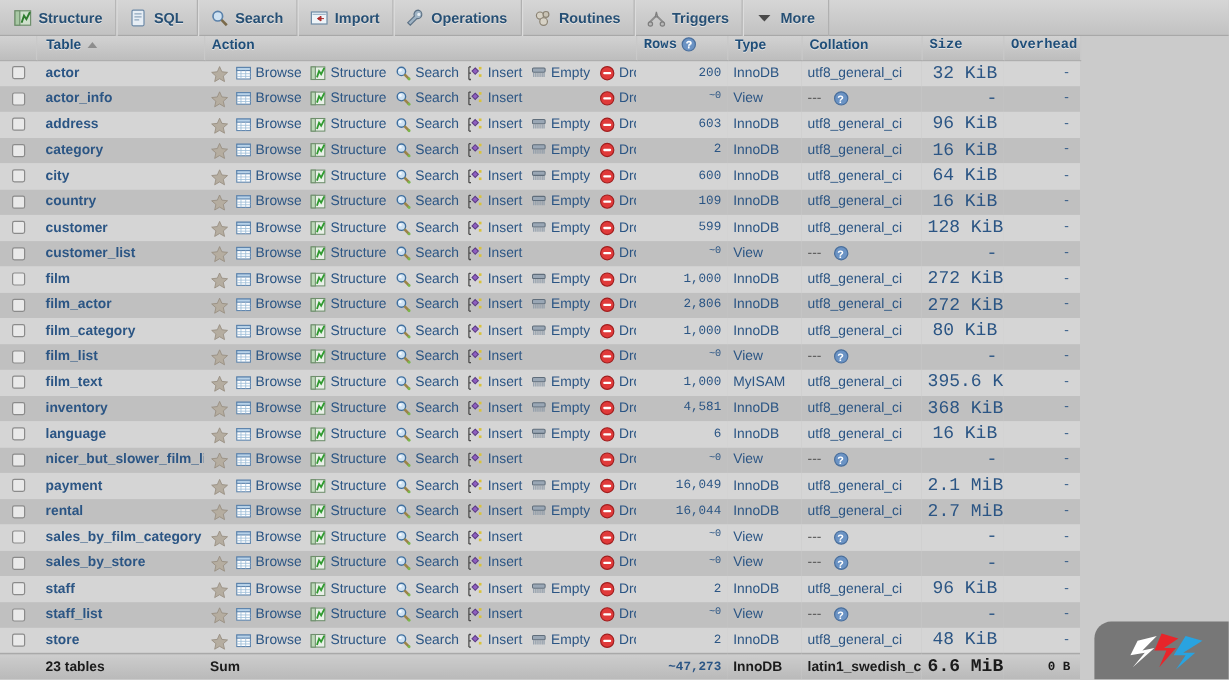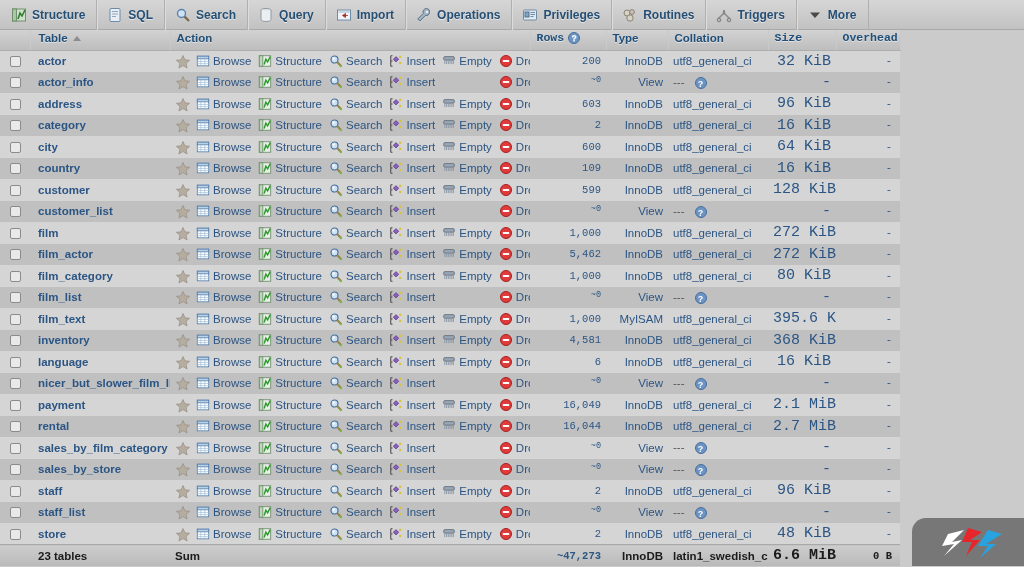--- a/index.html
+++ b/index.html
@@ -82,21 +82,21 @@
     vertical-align: middle;
     overflow: hidden;
   }
   tr.odd  td { background: #d5d5d5; }
   tr.even td { background: #c0c0c0; }
 
   .c-check  { width: 30px;  text-align: center; }
   .c-name   { width: 140px; font-weight: bold; padding-left: 8px !important; }
   .c-action { width: 360px; }
   .c-rows   { width: 76px;  text-align: right; font-family: "Liberation Mono", monospace; font-size: 10.5px; }
-  .c-type   { width: 62px;  text-align: right; color:#333; }
+  .c-type   { width: 62px;  text-align: left; color:#333; }
   .c-coll   { width: 100px; text-align: left; color:#333; }
   .c-size   { width: 68px;  text-align: right; font-family: "Liberation Mono", monospace; font-size: 15px; }
   .c-over   { width: 64px;  text-align: right; font-family: "Liberation Mono", monospace; font-size: 10.5px; padding-right:8px !important; }
 
   th.c-rows, th.c-size, th.c-over { text-align: right; }
   th.c-over { padding-right: 8px; }
 
   
   .cb {
     display: inline-block;
@@ -194,54 +194,35 @@
         <svg width="16" height="16" viewBox="0 0 16 16">
           <circle cx="6.5" cy="6.5" r="4" fill="#cfe2f2" stroke="#5b82ab" stroke-width="1.4"></circle>
           <path d="M9.6 9.6 L14 14" stroke="#7a6a4a" stroke-width="2.2"></path>
         </svg>
       </span>
       <span>Search</span>
     </div>
     <div class="tab">
       <span class="tabicon">
         <svg width="16" height="16" viewBox="0 0 16 16">
-          <ellipse cx="8" cy="3.6" rx="5" ry="2.1" fill="#dfe4e8" stroke="#8d9aa5"></ellipse>
-          <path d="M3 3.6v8.8c0 1.2 2.2 2.1 5 2.1s5-.9 5-2.1V3.6" fill="#eceff1" stroke="#8d9aa5"></path>
-        </svg>
-      </span>
-      <span>Query</span>
-    </div>
-    <div class="tab">
-      <span class="tabicon">
-        <svg width="16" height="16" viewBox="0 0 16 16">
           <rect x="1.5" y="3" width="13" height="10" fill="#eef4f8" stroke="#6e8ba6"></rect>
           <path d="M2.5 5h11" stroke="#9fb6c9"></path>
           <path d="M12 8.5H7M9.5 6.5 L6.5 8.5 L9.5 10.5Z" fill="#d63b3b" stroke="#a52727" stroke-width=".8"></path>
         </svg>
       </span>
       <span>Import</span>
     </div>
     <div class="tab">
       <span class="tabicon">
         <svg width="16" height="16" viewBox="0 0 16 16">
           <path d="M10.5 1.5a3.5 3.5 0 0 0-3.2 4.9L1.8 11.9 3.9 14l5.5-5.5A3.5 3.5 0 1 0 10.5 1.5z" fill="#9fb3c4" stroke="#5d7286"></path>
           <circle cx="11" cy="5" r="1.3" fill="#e8eef3"></circle>
         </svg>
       </span>
       <span>Operations</span>
-    </div>
-    <div class="tab">
-      <span class="tabicon">
-        <svg width="16" height="16" viewBox="0 0 16 16">
-          <rect x="1.5" y="3" width="13" height="10" rx="1" fill="#e3eaf0" stroke="#6e8ba6"></rect>
-          <rect x="3" y="5" width="4" height="5" fill="#7ea6cb" stroke="#4e718f"></rect>
-          <path d="M8.5 5.5h4.5M8.5 7.5h4.5M8.5 9.5h3" stroke="#6e8ba6"></path>
-        </svg>
-      </span>
-      <span>Privileges</span>
     </div>
     <div class="tab">
       <span class="tabicon">
         <svg width="16" height="16" viewBox="0 0 16 16">
           <circle cx="5" cy="6" r="3" fill="#d7d2c6" stroke="#8b8374"></circle>
           <circle cx="10" cy="5" r="2.4" fill="#c9c3b5" stroke="#8b8374"></circle>
           <circle cx="8" cy="11" r="3.2" fill="#d7d2c6" stroke="#8b8374"></circle>
         </svg>
       </span>
       <span>Routines</span>
@@ -1053,21 +1034,21 @@
                 <span class="ico">
                   <svg width="14" height="14" viewBox="0 0 16 16">
                     <circle cx="8" cy="8" r="6.3" fill="#e03a3a" stroke="#a01f1f" stroke-width="1.1"></circle>
                     <rect x="4.2" y="6.9" width="7.6" height="2.2" rx="1" fill="#ffffff"></rect>
                   </svg>
                 </span>
                 <span>Drop</span>
               </a>
             </div>
           </td>
-          <td class="c-rows"><span>5,462</span></td>
+          <td class="c-rows"><span>2,806</span></td>
           <td class="c-type">InnoDB</td>
           <td class="c-coll"><span>utf8_general_ci</span></td>
           <td class="c-size">272 KiB</td>
           <td class="c-over">-</td>
         </tr>
         <tr class="odd">
           <td class="c-check"><span class="cb"></span></td>
           <td class="c-name"><span>film_category</span></td>
           <td class="c-action">
             <div class="actions">

